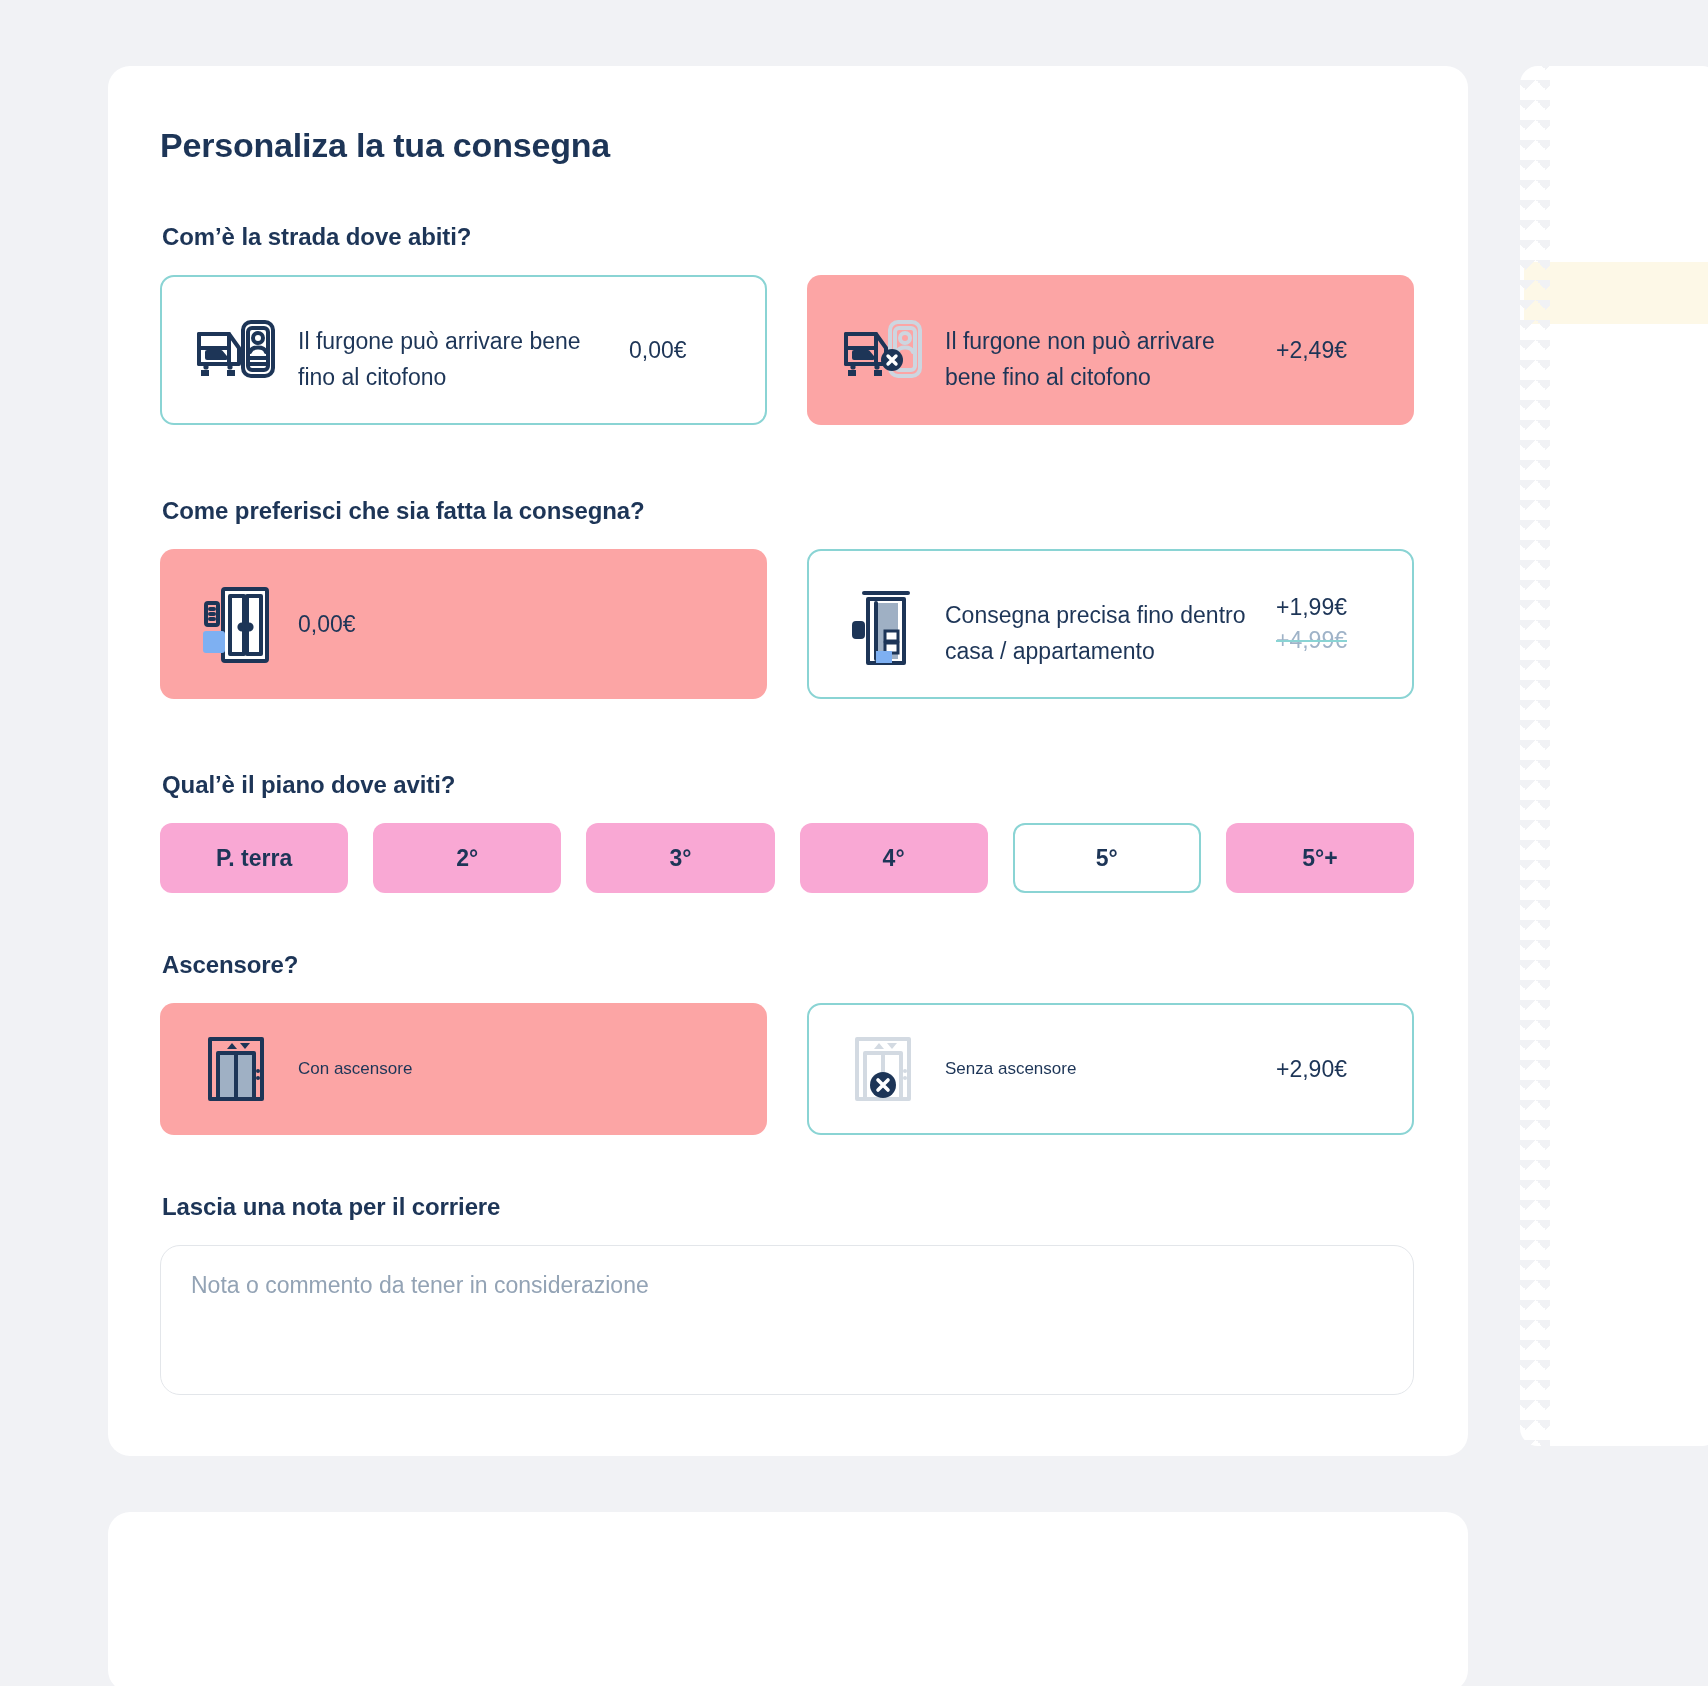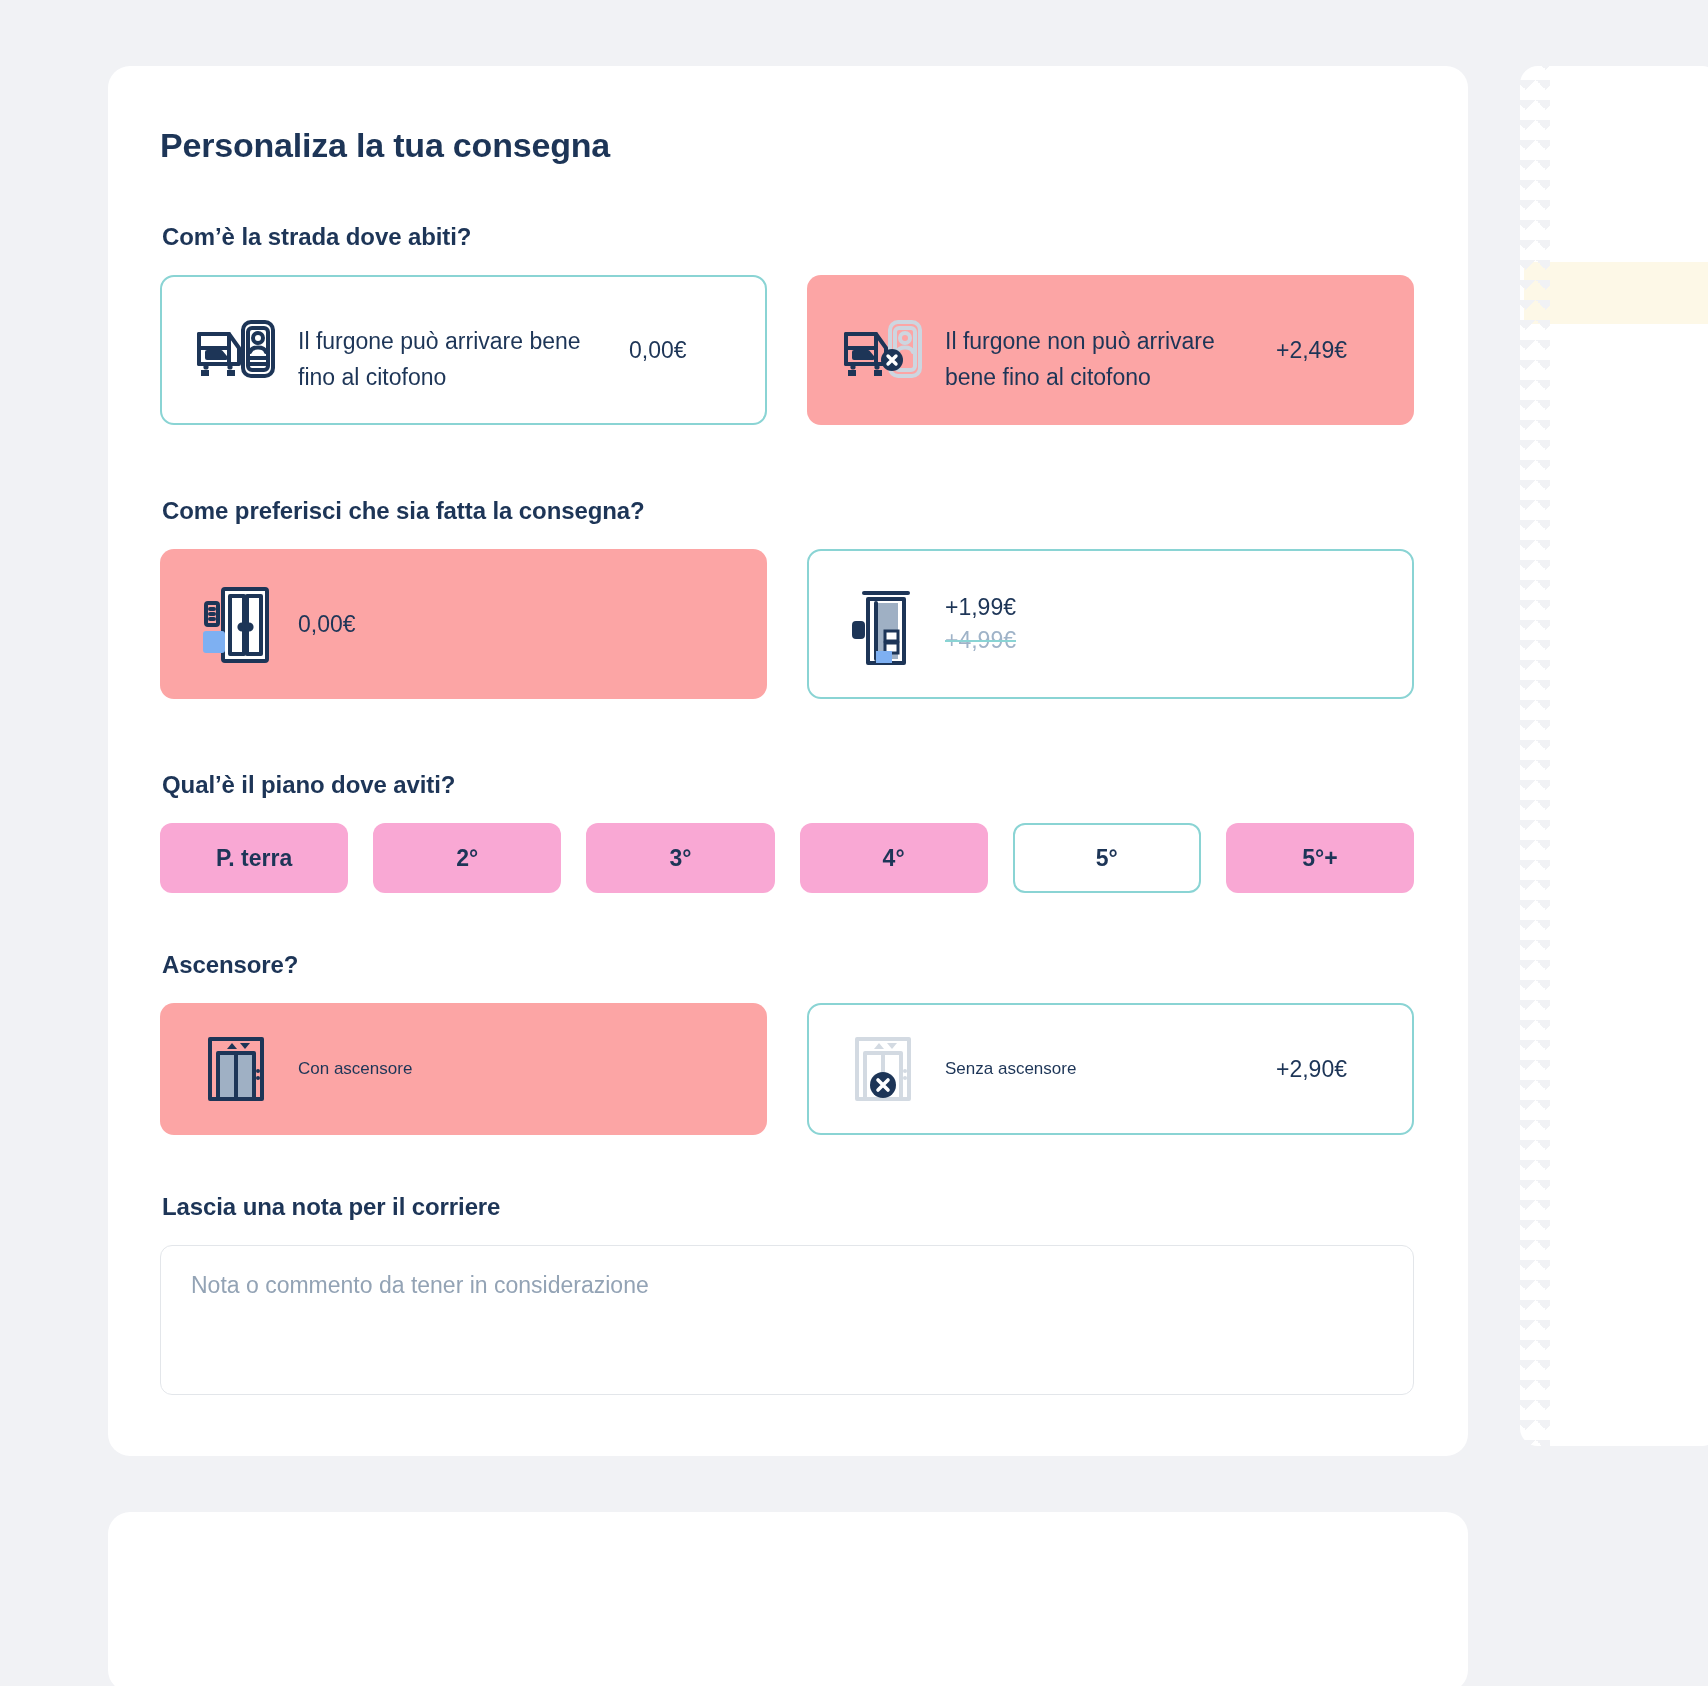--- a/index.html
+++ b/index.html
@@ -97,21 +97,21 @@
   }
   .floor-pill.selected{background:#ffffff;border:2px solid #8ad4d4;}
 
   
   .elev-card{min-height:112px;}
   .elev-text{flex:1;font-size:17px;color:#1d3557;}
 
   
   .note-area{
     width:100%;box-sizing:border-box;height:150px;
-    border:1.5px solid #e3e6ea;border-radius:12px;
+    border:1.5px solid #e3e6ea;border-radius:20px;
     background:#ffffff;
     font-family:"Liberation Sans", sans-serif;
     font-size:23px;color:#1d3557;
     padding:26px 30px;resize:none;outline:none;
   }
   .note-area::placeholder{color:#93a3b5;}
 
   
   .bottom-card{
     position:absolute;left:108px;top:1512px;width:1360px;height:180px;
@@ -232,20 +232,21 @@
                 <path d="M36 24 v56"></path>
                 <rect x="14" y="44" width="9" height="14" rx="2" fill="#1d3557"></rect>
               </g>
               <g fill="#ffffff" stroke="#1d3557" stroke-width="3">
                 <rect x="45" y="52" width="13" height="10"></rect>
                 <rect x="45" y="64" width="13" height="10"></rect>
               </g>
               <path d="M36 72 h16 v12 H36 z" fill="#7eb0f2" stroke="none"></path>
             </svg>
           </div>
+          <div class="opt-text">Consegna precisa fino dentro casa / appartamento</div>
           <div class="opt-price">
             <span>+1,99€</span>
             <span class="old">+4,99€</span>
           </div>
         </div>
 
       </div>
     </div>
 
     <div class="gap-lg"></div>

